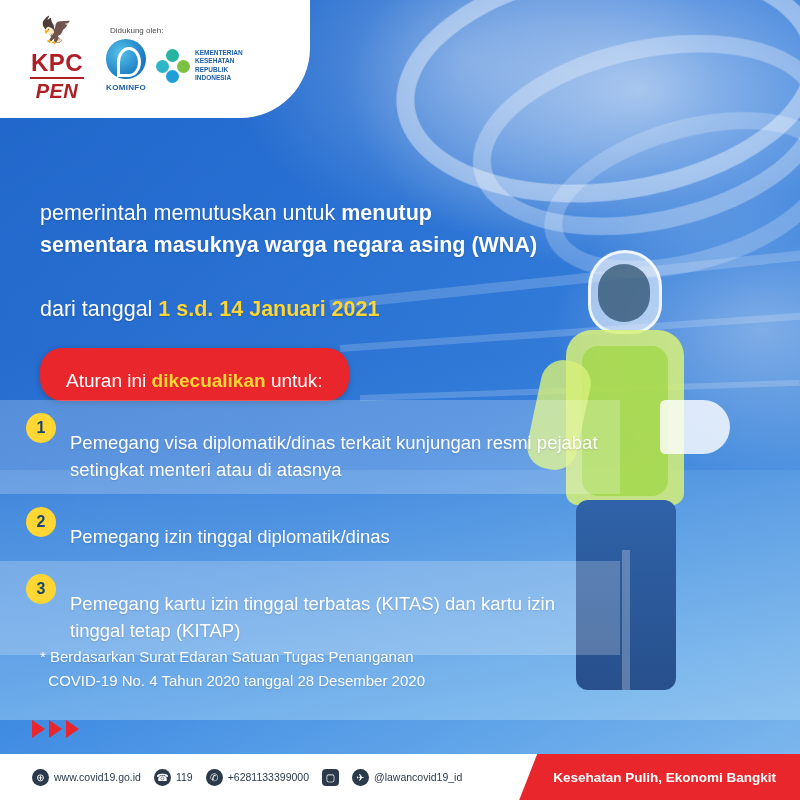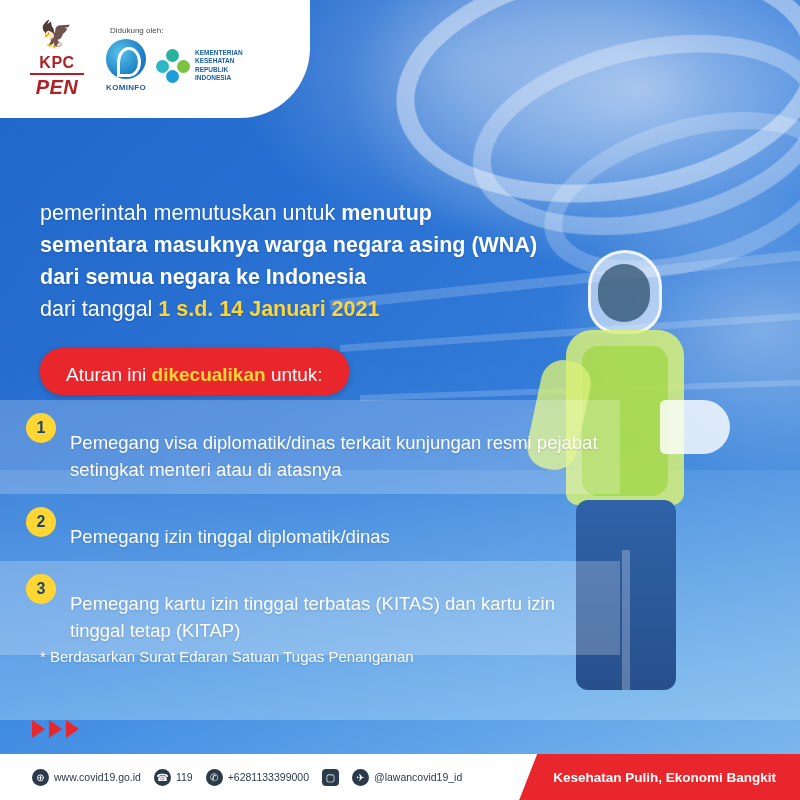--- a/index.html
+++ b/index.html
@@ -62,21 +62,21 @@
     border-bottom-right-radius: 70px;
     z-index: 5;
     display: flex; align-items: center;
   }
   .kpc {
     width: 78px; margin-left: 18px;
     text-align: center; color: #b01f24;
     font-weight: bold; line-height: 1.0;
   }
   .kpc .garuda { font-size: 26px; line-height: 26px; color: #8b1a1f; }
-  .kpc .kpc-t { font-size: 16px; letter-spacing: .5px; margin-top: 8px; }
+  .kpc .kpc-t { font-size: 24px; letter-spacing: .5px; margin-top: 8px; }
   .kpc .kpc-rule { height: 2px; background: #b01f24; margin: 2px auto 2px; width: 54px; }
   .kpc .pen-t { font-size: 20px; letter-spacing: .5px; font-style: italic; }
   .support { margin-left: 10px; }
   .support .dukung { font-size: 8px; color: #4a4a4a; margin-bottom: 4px; margin-left: 4px; }
   .logos { display: flex; align-items: center; gap: 10px; }
   .kominfo { text-align: center; }
   .kominfo .mark {
     width: 40px; height: 40px; border-radius: 50%;
     background: radial-gradient(circle at 35% 35%, #57c3e8, #1878c4 70%);
     position: relative;
@@ -102,21 +102,21 @@
     color: #ffffff; font-size: 21.5px; line-height: 32px;
     text-shadow: 0 1px 2px rgba(0,0,0,0.18);
     z-index: 4;
   }
   .headline b { font-weight: bold; }
   .headline .yellow { color: #ffd633; font-weight: bold; margin-top: 48px; }
   
   .pill {
     position: absolute; left: 40px; top: 348px;
     background: #e8262b; color: #fff;
-    border-radius: 22px; padding: 16px 26px 9px 26px;
+    border-radius: 22px; padding: 22px 26px 9px 26px;
     font-size: 19px; z-index: 4;
     box-shadow: 0 2px 6px rgba(0,0,0,0.2);
     text-align: right;
   }
   .pill .hl { color: #ffd633; font-weight: bold; }
   
   .list { position: absolute; left: 0; top: 400px; width: 620px; z-index: 4; }
   .row {
     position: relative; display: flex; align-items: flex-start;
     padding: 11px 20px 11px 26px; gap: 14px;
@@ -209,21 +209,21 @@
           <div class="txt">KEMENTERIAN<br>KESEHATAN<br>REPUBLIK<br>INDONESIA</div>
         </div>
       </div>
     </div>
   </div>
 
   <div class="headline">
     <br>
     <span>pemerintah memutuskan untuk </span><b>menutup</b><br>
     <b>sementara masuknya warga negara asing (WNA)</b><br>
-    <b>dari semua negara ke Indonesia</b><br>
+    <br>
     <span>dari tanggal </span><span class="yellow">1 s.d. 14 Januari 2021</span>
   </div>
 
   <div class="pill">
     <span>Aturan ini </span><span class="hl">dikecualikan</span><span> untuk:</span>
   </div>
 
   <div class="list">
     <div class="row alt">
       <div class="num">1</div>
@@ -235,21 +235,21 @@
     </div>
     <div class="row alt">
       <div class="num">3</div>
       <div class="row-text">Pemegang kartu izin tinggal terbatas (KITAS) dan kartu izin tinggal tetap (KITAP)</div>
     </div>
   </div>
 
   <div class="footnote">
     <span>*</span>
     <span>Berdasarkan Surat Edaran Satuan Tugas Penanganan</span><br>
-    &nbsp;&nbsp;
+    &nbsp;&nbsp;<span>COVID-19 No. 4 Tahun 2020 tanggal 28 Desember 2020</span>
   </div>
 
   <div class="arrows">
     <i></i>
     <i></i>
     <i></i>
   </div>
 
   <div class="bottom">
     <div class="items">

